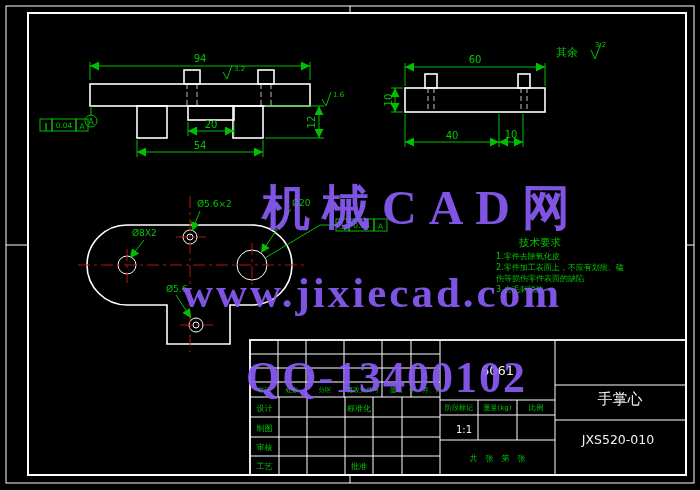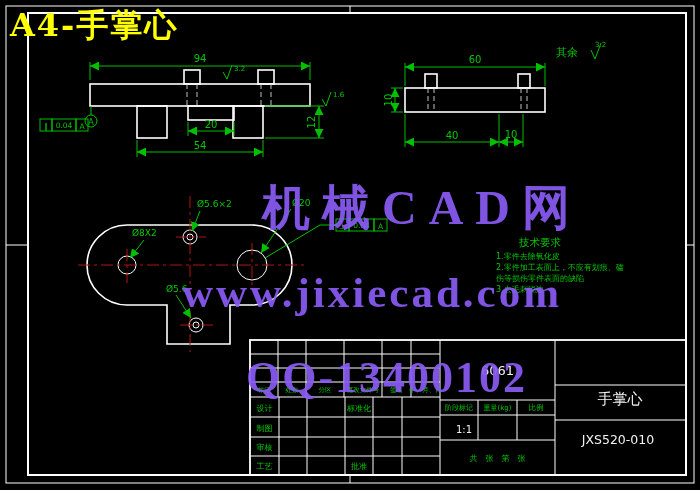--- a/index.html
+++ b/index.html
@@ -221,17 +221,16 @@
     <text class="gt" x="497.5" y="410" font-size="7" text-anchor="middle">重量(kg)</text>
     <text class="gt" x="536" y="410" font-size="7.5" text-anchor="middle">比例</text>
     <text class="wt" x="464" y="433" font-size="10" text-anchor="middle">1:1</text>
     <text class="gt" x="497.5" y="461" font-size="8" text-anchor="middle">共　张　第　张</text>
     <text class="wt" x="497.5" y="375" font-size="13" text-anchor="middle">6061</text>
     <text class="wt" x="620" y="404" font-size="15" text-anchor="middle">手掌心</text>
     <text class="wt" x="618" y="444" font-size="12.5" text-anchor="middle">JXS520-010</text>
   </g>
 </svg>
 
-  <div class="sheet-title">A4-手掌心</div>
   <div class="wm wm1">机械CAD网</div>
   <div class="wm wm2">www.jixiecad.com</div>
   <div class="wm wm3">QQ-13400102</div>
 </div>
 
 </body></html>

